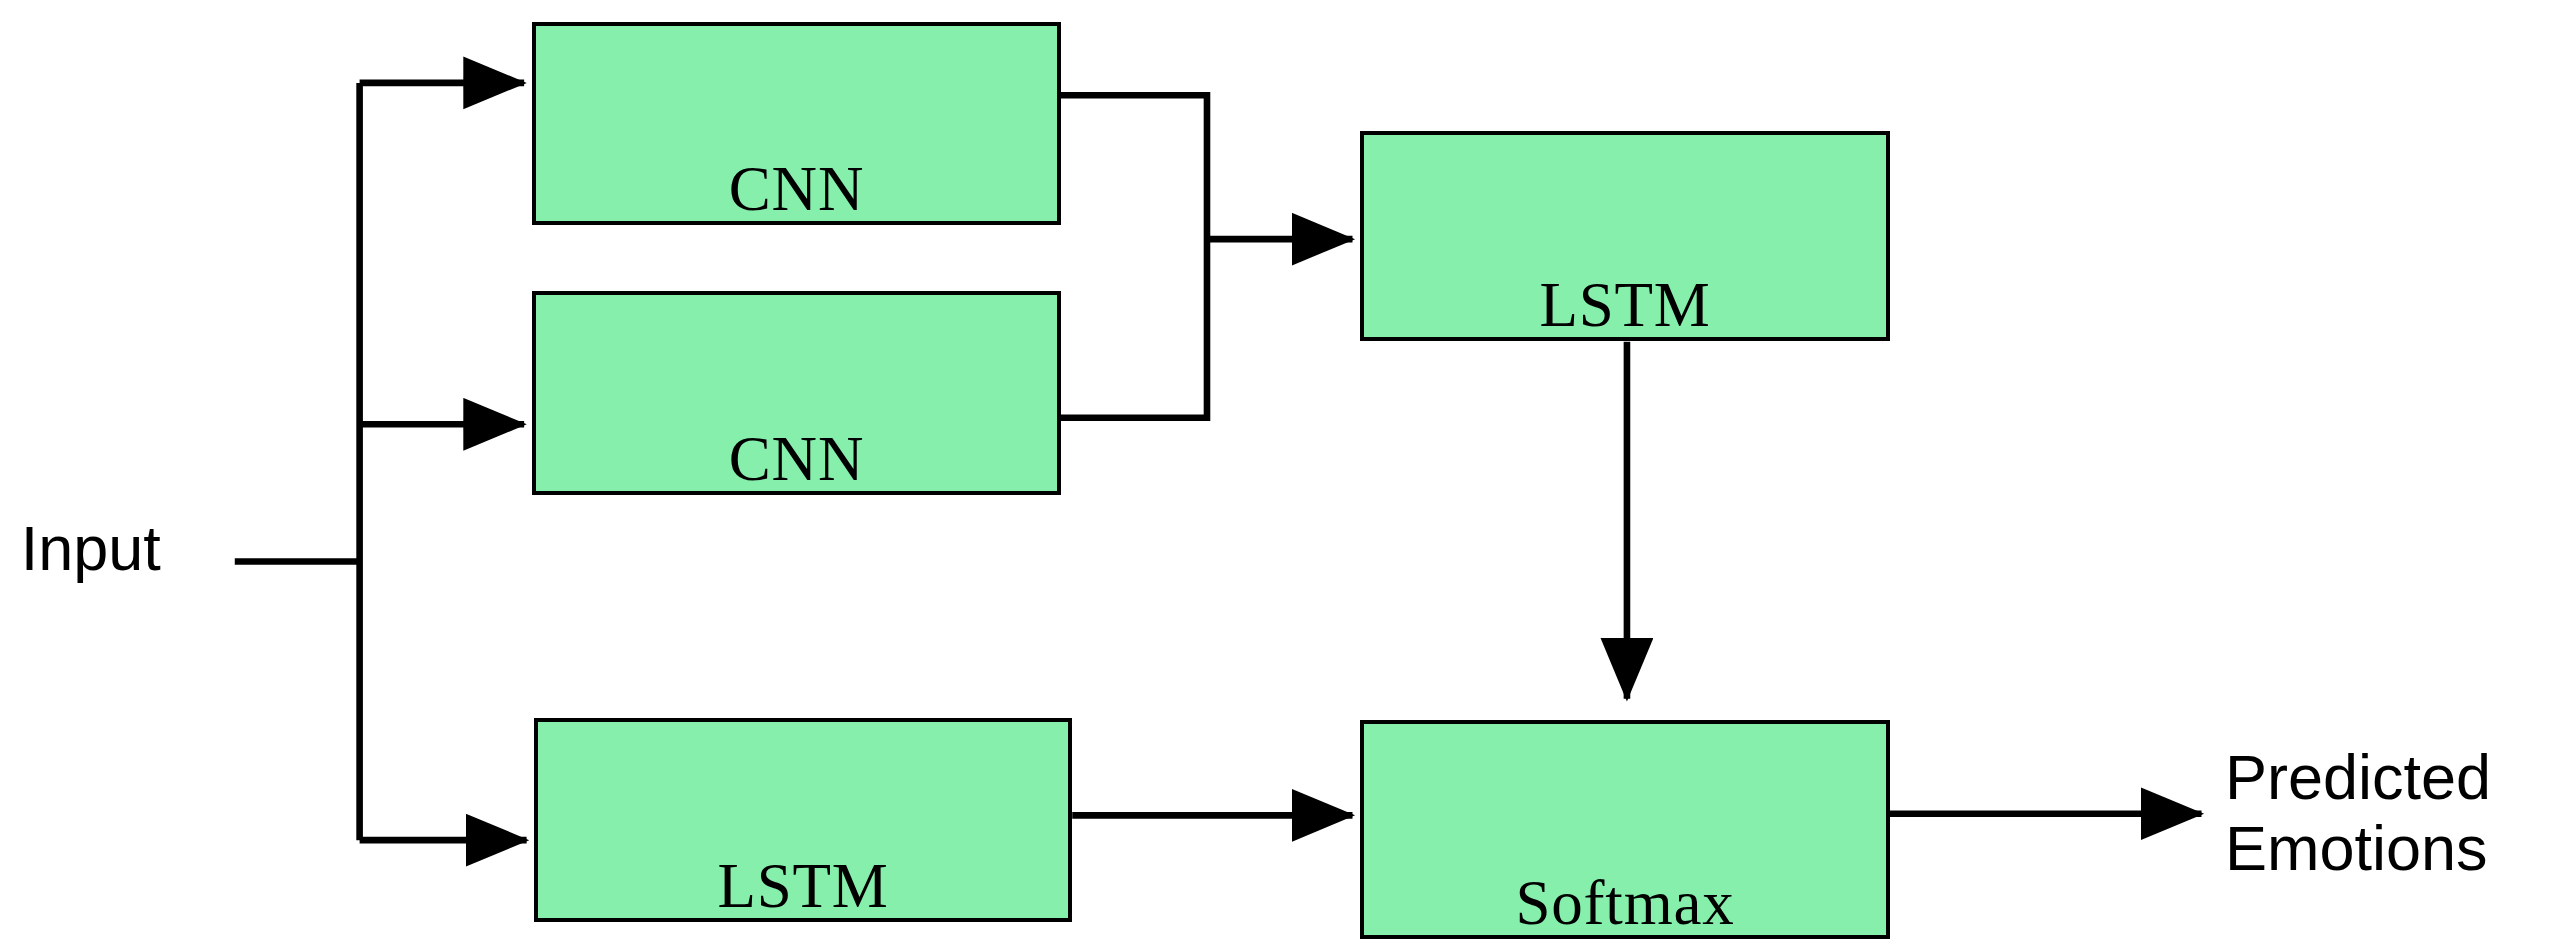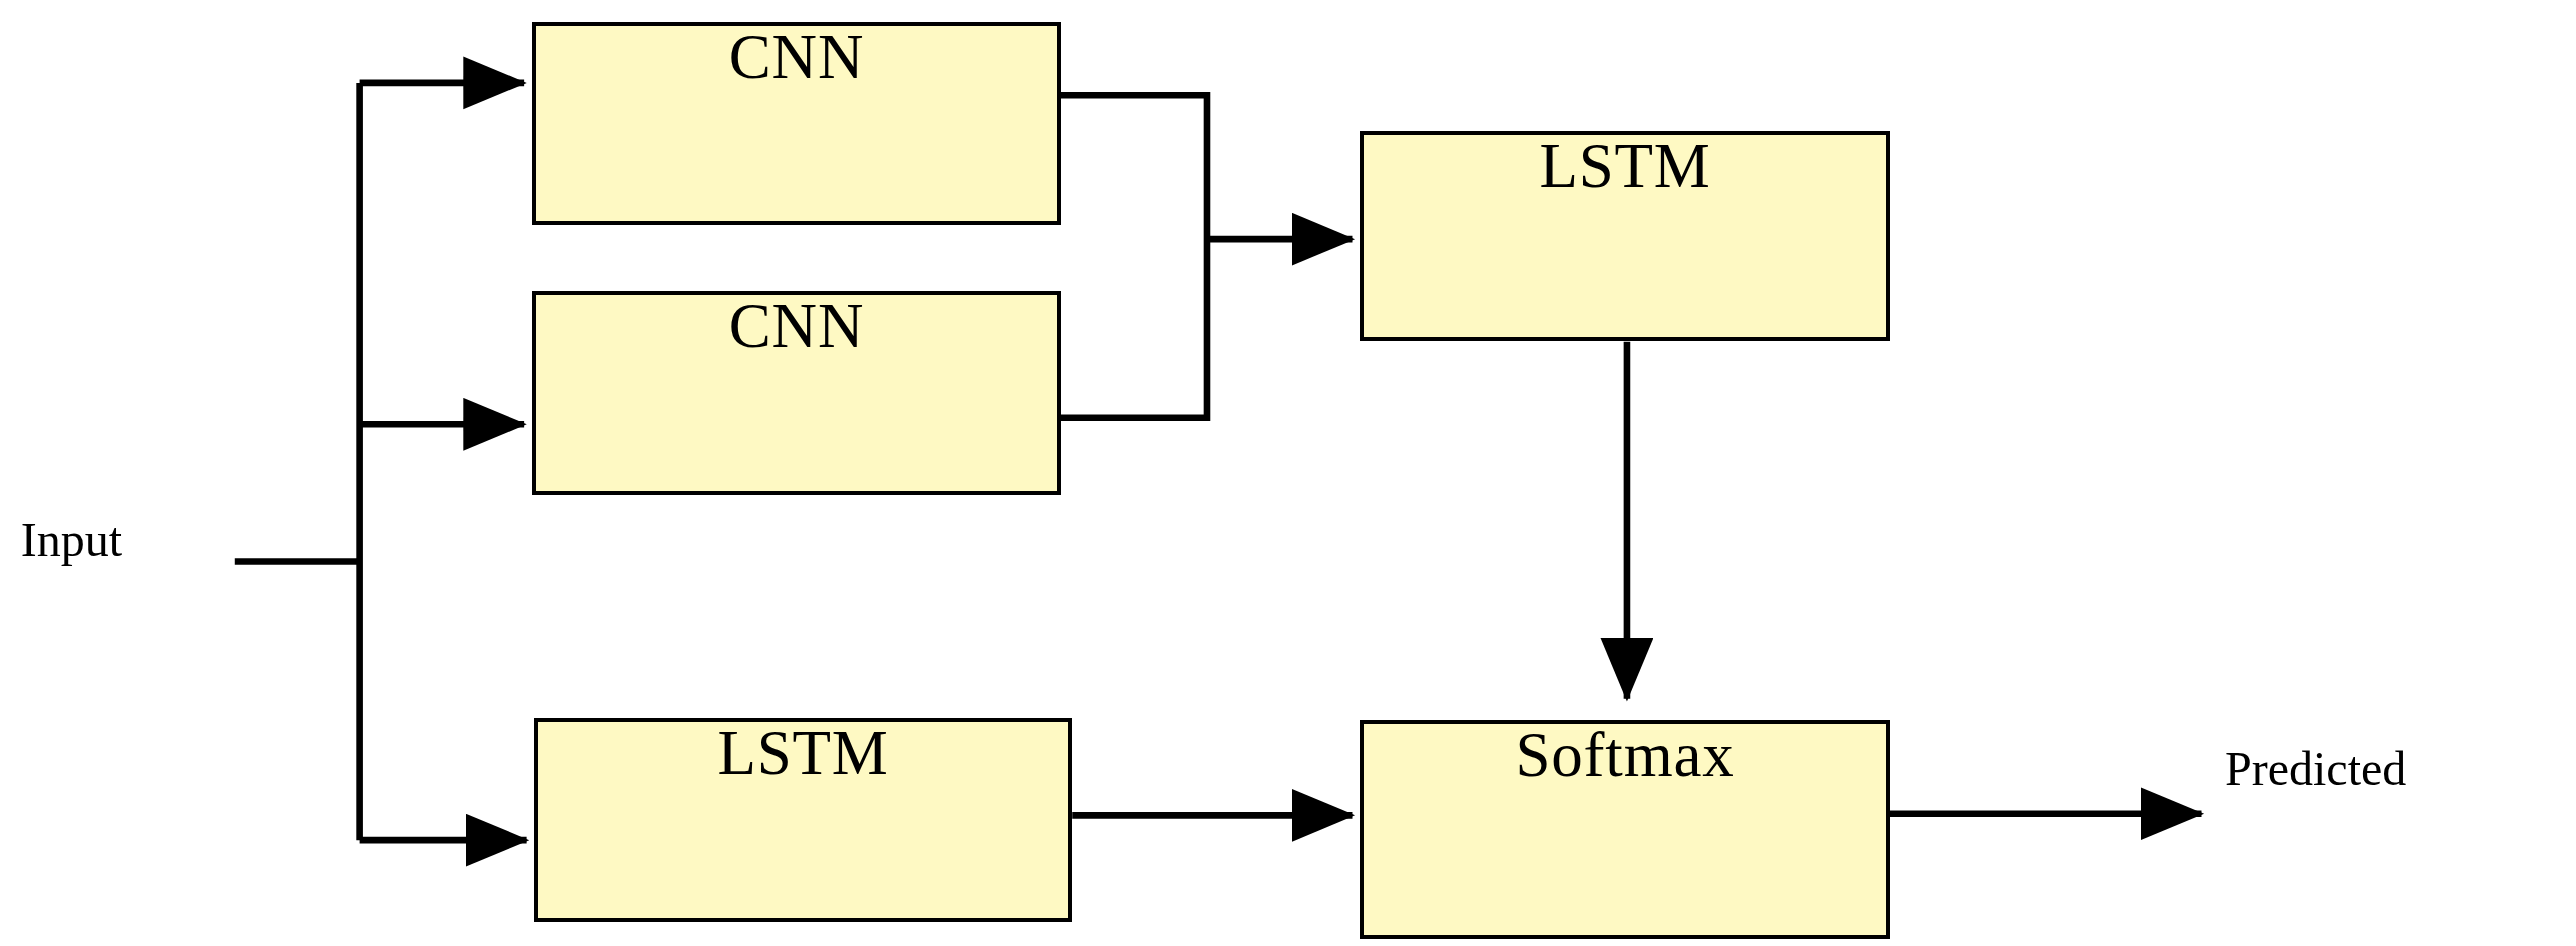--- a/index.html
+++ b/index.html
@@ -12,37 +12,37 @@
     width: 2576px;
     height: 947px;
     background: #ffffff;
     overflow: hidden;
     font-family: "Liberation Serif", "DejaVu Serif", serif;
   }
   .box {
     position: absolute;
     box-sizing: border-box;
     border: 4.1px solid #000000;
-    background: #fef9c3;
+    background: #86efac;
     display: flex;
-    align-items: flex-start;
+    align-items: flex-end;
     justify-content: center;
   }
   .box-label {
     font-family: "Liberation Serif", "DejaVu Serif", serif;
     font-size: 63px;
     line-height: 1;
     color: #000000;
     letter-spacing: 0.8px;
     white-space: nowrap;
   }
   .free-label {
     position: absolute;
-    font-family: Liberation Serif, serif;
-    font-size: 48px;
+    font-family: Liberation Sans, sans-serif;
+    font-size: 63px;
     line-height: 1.12;
     color: #000000;
     white-space: nowrap;
   }
   .free-label.two-line { white-space: normal; }
   svg.wires {
     position: absolute;
     left: 0;
     top: 0;
     width: 2576px;
@@ -110,16 +110,17 @@
   <div class="box" style="left:534px; top:718px; width:538px; height:204px;">
     <span class="box-label">LSTM</span>
   </div>
 
   <div class="box" style="left:1360px; top:720px; width:530px; height:219px;">
     <span class="box-label">Softmax</span>
   </div>
 
   <div class="free-label two-line" style="left:2225px; top:742px; width:347px; text-align:left;">
     <div>Predicted</div>
+    <div>Emotions</div>
   </div>
 
 </div>
 
 
 </body></html>

